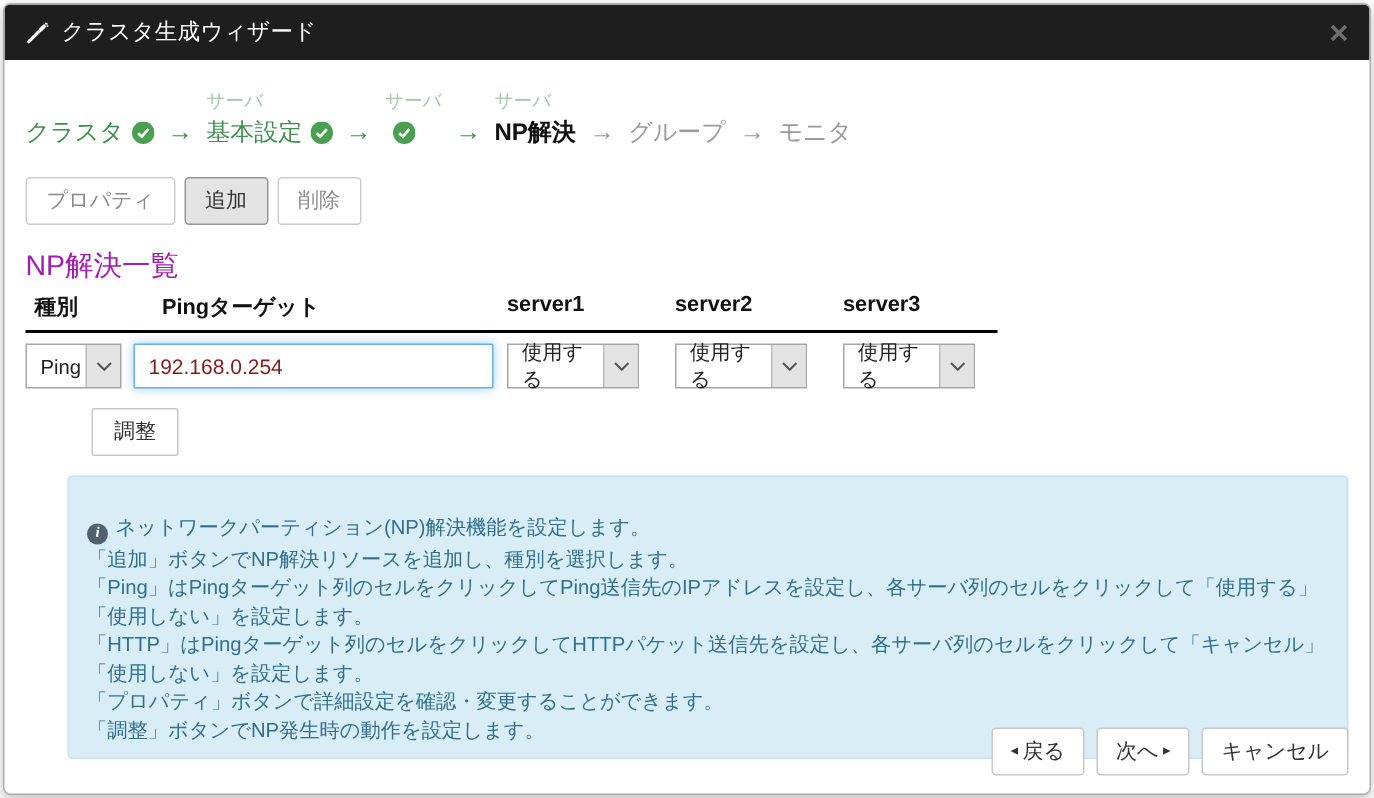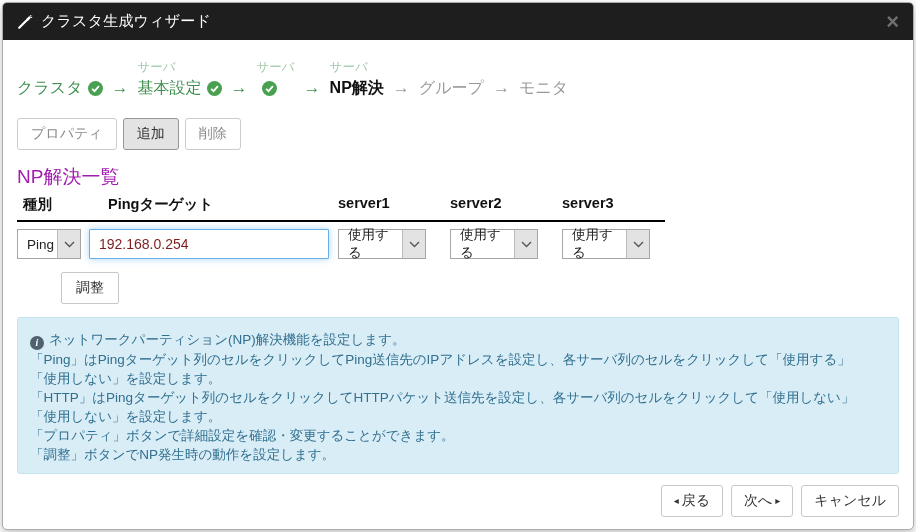--- a/index.html
+++ b/index.html
@@ -70,22 +70,22 @@
     font-family: inherit;
   }
   .tune-wrap { margin-top: 13px; }
   .btn-tune {
     font-size: 14px; padding: 6px 14px; background: #fff; color: #333;
     border: 1px solid #c8c8c8; border-radius: 2px; cursor: pointer; font-family: inherit; margin-left: 44px;
   }
   
   .infobox {
     margin-top: 13px; background: #d9edf7; border: 1px solid #c4e3f0;
-    border-radius: 3px; padding: 12px 12px 9px 12px;
-    color: #31708f; font-size: 13.5px; line-height: 19px;
+    border-radius: 3px; padding: 24px 12px 9px 12px;
+    color: #31708f; font-size: 13.5px; line-height: 19px; margin-left: 28px;
   }
   .info-icon {
     display: inline-flex; align-items: center; justify-content: center;
     width: 14px; height: 14px; border-radius: 50%; background: #50616f;
     color: #fff; font-size: 10px; font-weight: bold; font-style: italic;
     margin-right: 5px; vertical-align: -2px; font-family: "Liberation Serif", serif;
   }
   
   .footer { position: absolute; right: 14px; bottom: 12px; display: flex; gap: 8px; }
   .btn-footer {
@@ -228,23 +228,24 @@
     </div>
 
     <div class="tune-wrap">
       <button class="btn-tune">調整</button>
     </div>
 
     <div class="infobox">
       <div>
         <span class="info-icon">i</span><span>ネットワークパーティション(NP)解決機能を設定します。</span>
       </div>
+      <div>「追加」ボタンでNP解決リソースを追加し、種別を選択します。</div>
       <div>「Ping」はPingターゲット列のセルをクリックしてPing送信先のIPアドレスを設定し、各サーバ列のセルをクリックして「使用する」</div>
       <div>「使用しない」を設定します。</div>
-      <div>「HTTP」はPingターゲット列のセルをクリックしてHTTPパケット送信先を設定し、各サーバ列のセルをクリックして「使用しない」</div>
+      <div>「HTTP」はPingターゲット列のセルをクリックしてHTTPパケット送信先を設定し、各サーバ列のセルをクリックして「キャンセル」</div>
       <div>「使用しない」を設定します。</div>
       <div>「プロパティ」ボタンで詳細設定を確認・変更することができます。</div>
       <div>「調整」ボタンでNP発生時の動作を設定します。</div>
     </div>
 
   </div>
 
   <div class="footer">
     <button class="btn-footer">
       <span class="tri">◂</span>

